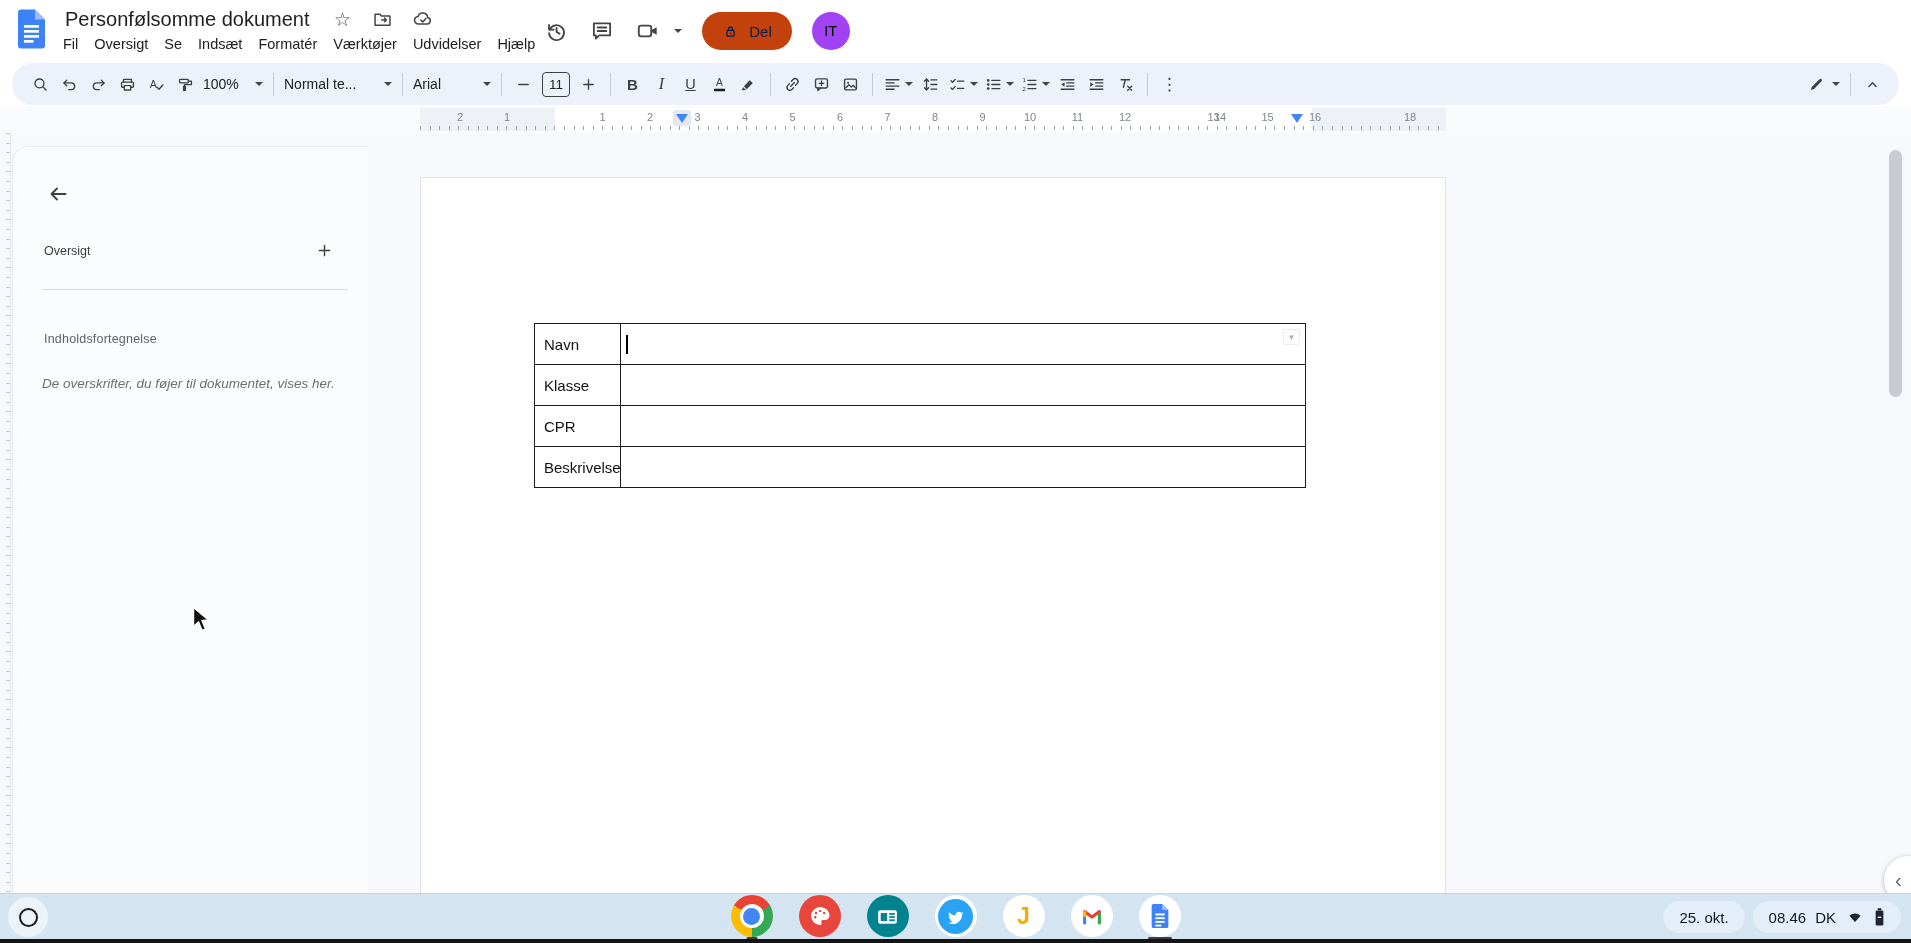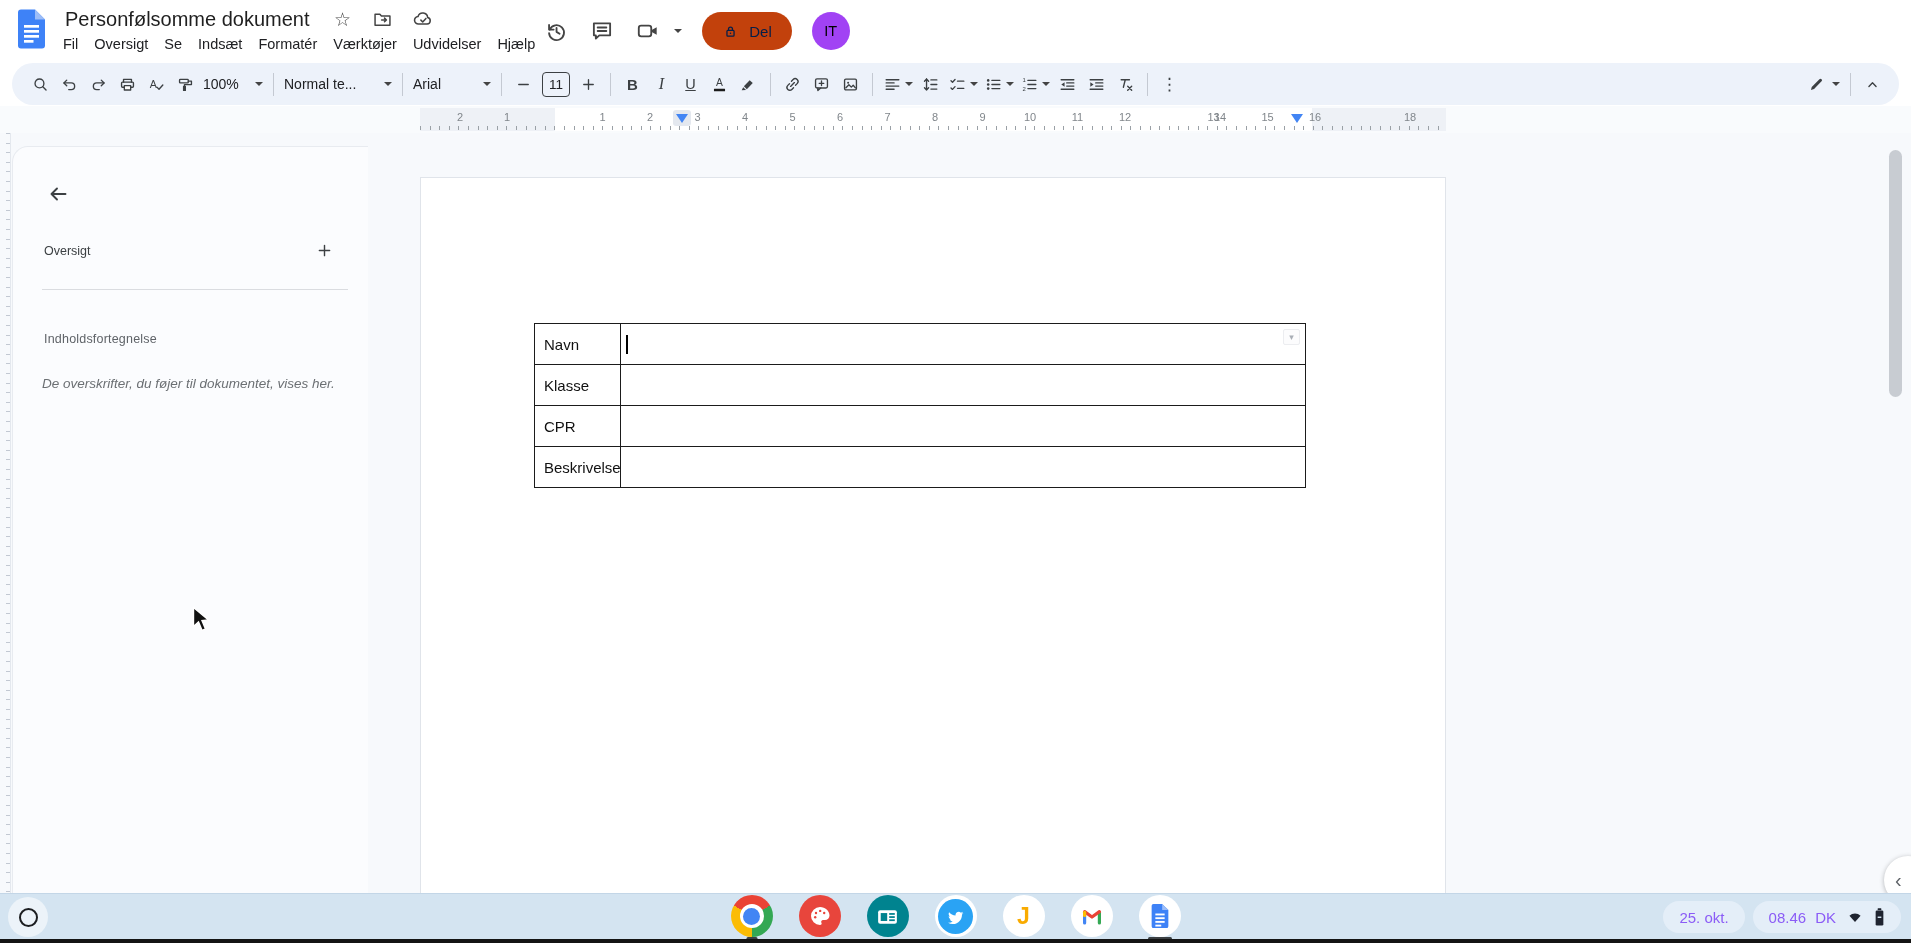--- a/index.html
+++ b/index.html
@@ -76,21 +76,21 @@
 
 .shelf{position:absolute;left:0;right:0;bottom:4px;height:46px;background:#d4e4f1;border-top:1px solid #c3d6e7}
 .launcher{position:absolute;left:8px;top:3px;width:40px;height:40px;border-radius:50%;background:rgba(255,255,255,.55);
   display:flex;align-items:center;justify-content:center;cursor:pointer}
 .launcher-ring{width:19px;height:19px;border-radius:50%;border:2.6px solid #1c1e21}
 .apps{position:absolute;left:50%;transform:translateX(-50%);top:1px;display:flex;gap:26px;height:42px}
 .app{width:42px;height:42px;position:relative;cursor:pointer}
 .appdisc{position:absolute;inset:0;border-radius:50%;overflow:hidden;display:flex;align-items:center;justify-content:center}
 .run-dash{position:absolute;left:50%;transform:translateX(-50%);bottom:-3px;height:3px;border-radius:2px;background:#3c4043}
 .status{position:absolute;right:10px;top:7px;display:flex;gap:8px}
-.pill{height:32px;border-radius:16px;background:#e4eef8;display:flex;align-items:center;padding:0 16px;font-size:15px;color:#8b5cf6;gap:9px;cursor:pointer}
+.pill{height:32px;border-radius:16px;background:#e4eef8;display:flex;align-items:center;padding:0 16px;font-size:15px;color:#0f172a;gap:9px;cursor:pointer}
 .bottom-strip{position:absolute;left:0;right:0;bottom:0;height:4px;background:#141414}
 </style>
 </head>
 <body>
 
 <div class="screen">
 
   <header class="hdr">
     <div class="hdr-left">
       <div class="docs-logo">

